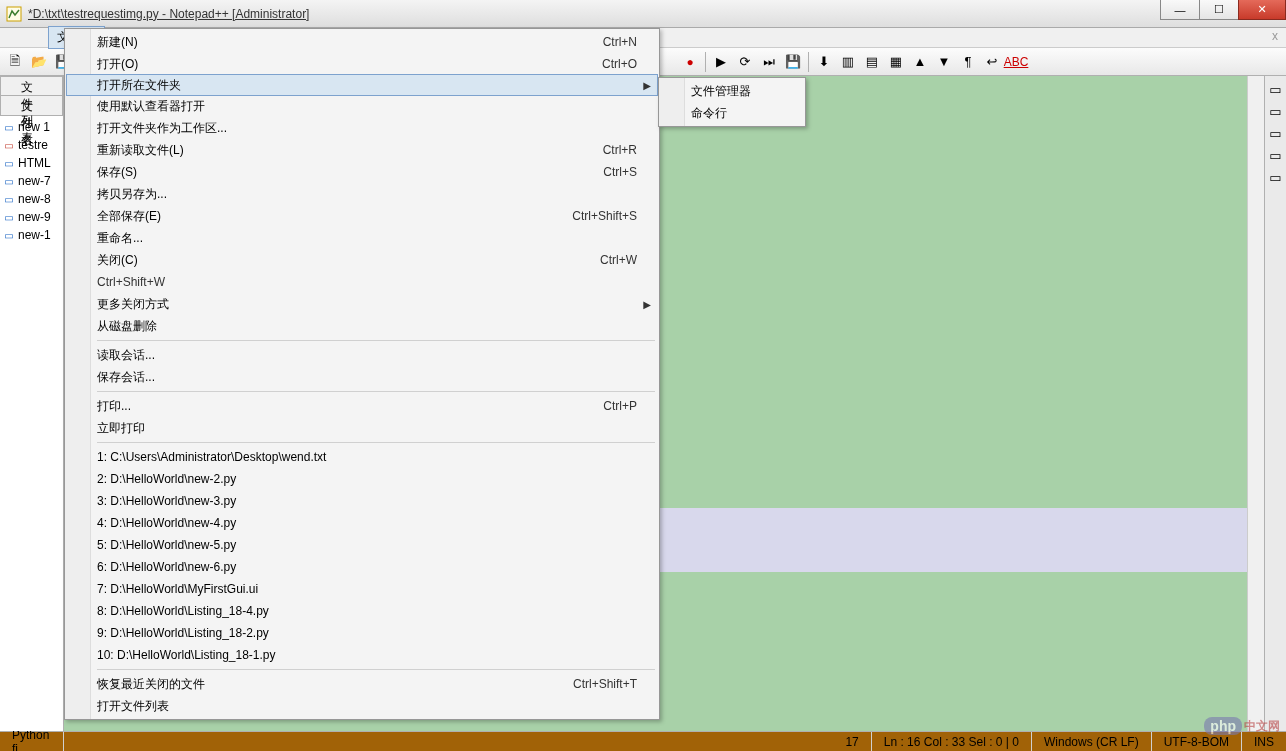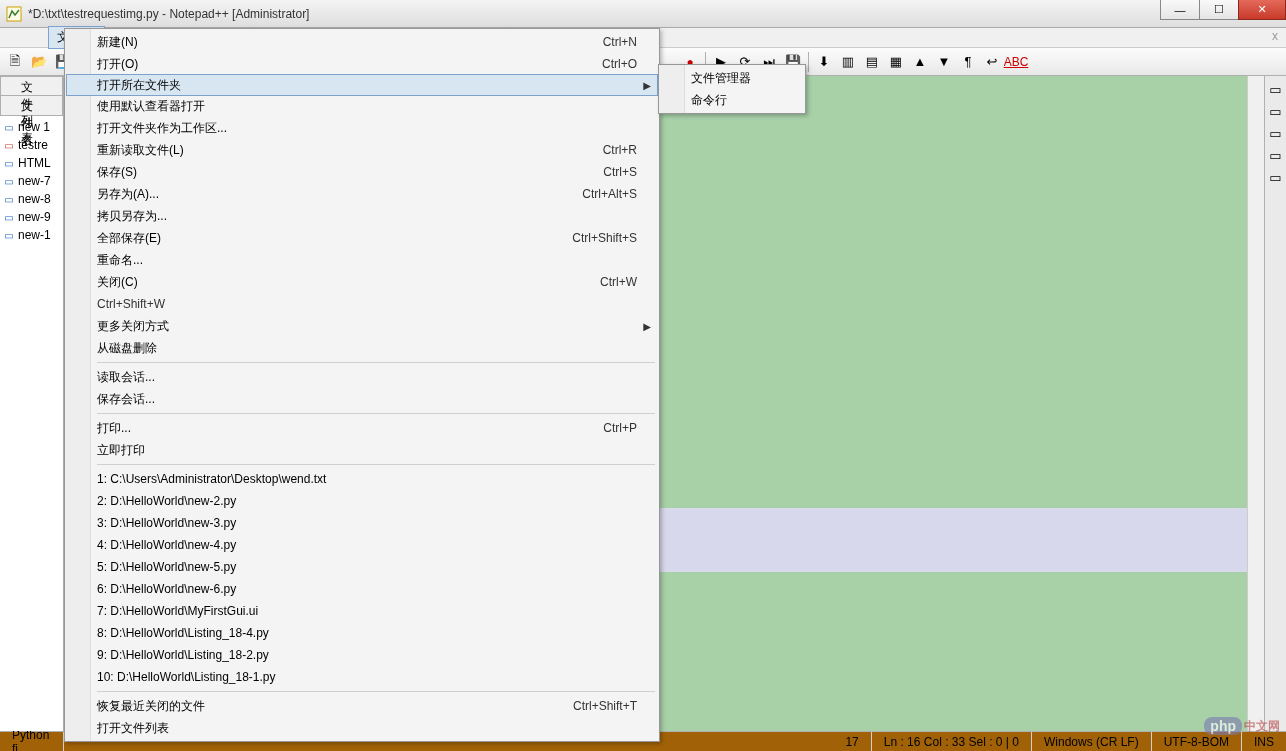--- a/index.html
+++ b/index.html
@@ -2,21 +2,21 @@
 <html><head>
 <meta charset="utf-8">
 <style>
 * { margin: 0; padding: 0; box-sizing: border-box; font-family: "Microsoft YaHei", "Segoe UI", Tahoma, sans-serif; font-size: 12px; }
 body { background: #fff; width: 1286px; height: 751px; overflow: hidden; position: relative; }
 
 
 .titlebar { height: 28px; background: linear-gradient(to bottom, #f4f4f4, #dedede); border-bottom: 1px solid #aaa; display: flex; align-items: center; padding-left: 6px; position: relative; }
 .titlebar .app-icon { width: 16px; height: 16px; margin-right: 6px; display: inline-block; }
 .titlebar .app-icon svg { width: 16px; height: 16px; }
-.titlebar .title-text { color: #333; }
+.titlebar .title-text { color: #333; text-decoration: underline; }
 .win-controls { position: absolute; right: 0; top: 0; display: flex; }
 .win-btn { width: 40px; height: 20px; border: 1px solid #888; border-top: none; margin-left: -1px; display: flex; align-items: center; justify-content: center; background: linear-gradient(to bottom,#f9f9f9,#e5e5e5); font-family: Arial; font-size: 11px; }
 .win-btn.close { background: linear-gradient(to bottom,#e46a5a,#c83a2a); color: #fff; width: 48px; border-color: #8a2a1f; }
 
 
 .menubar { height: 20px; background: #f0f0f0; display: flex; align-items: center; padding-left: 4px; border-bottom: 1px solid #ccc; position: relative; }
 .menu-item { padding: 2px 8px; border: 1px solid transparent; margin-left: 44px; }
 .menu-item.active { background: #d8e6f2; border: 1px solid #7da2ce; }
 .menubar-close { position: absolute; right: 4px; top: 2px; width: 14px; height: 14px; font-size: 12px; color: #999; text-align: center; line-height: 12px; cursor: pointer; }
 
@@ -62,21 +62,21 @@
 .dropdown-inner { padding: 2px; }
 .menu-row { display: flex; align-items: center; height: 22px; padding-left: 30px; position: relative; }
 .menu-row.highlight { background: #d8e6f2; border: 1px solid #7da2ce; height: 22px; margin: -1px; }
 .menu-label { flex: 1; }
 .menu-shortcut { color: #333; padding-right: 20px; }
 .menu-arrow { position: absolute; right: 6px; font-size: 10px; color: #333; }
 .menu-sep { height: 1px; background: #d0d0d0; margin: 3px 2px 3px 30px; }
 .menu-left-gutter { position: absolute; left: 0; top: 0; bottom: 0; width: 26px; background: #eee; border-right: 1px solid #ddd; }
 
 
-.submenu { position: absolute; left: 658px; top: 64px; width: 148px; background: #f4f4f4; border: 1px solid #979797; box-shadow: 2px 2px 4px rgba(0,0,0,0.25); z-index: 101; padding: 2px; }
+.submenu { position: absolute; left: 658px; top: 77px; width: 148px; background: #f4f4f4; border: 1px solid #979797; box-shadow: 2px 2px 4px rgba(0,0,0,0.25); z-index: 101; padding: 2px; }
 .submenu .menu-left-gutter { width: 26px; }
 .submenu .menu-row { padding-left: 30px; }
 
 
 .watermark { position: absolute; right: 6px; bottom: 16px; color: #b74243; opacity: 0.6; font-weight: bold; z-index: 50; display:flex; align-items:center; gap:2px; }
 .watermark .php-badge { background:#7a7ab0; color:#fff; border-radius:8px; padding:1px 6px; font-size:14px; }
 </style>
 </head>
 <body>
 
@@ -221,24 +221,20 @@
       </div>
       <div class="menu-row">
         <span class="menu-label">重新读取文件(L)</span>
         <span class="menu-shortcut">Ctrl+R</span>
       </div>
       <div class="menu-row">
         <span class="menu-label">保存(S)</span>
         <span class="menu-shortcut">Ctrl+S</span>
       </div>
       <div class="menu-row">
-        <span class="menu-label">另存为(A)...</span>
-        <span class="menu-shortcut">Ctrl+Alt+S</span>
-      </div>
-      <div class="menu-row">
         <span class="menu-label">拷贝另存为...</span>
       </div>
       <div class="menu-row">
         <span class="menu-label">全部保存(E)</span>
         <span class="menu-shortcut">Ctrl+Shift+S</span>
       </div>
       <div class="menu-row">
         <span class="menu-label">重命名...</span>
       </div>
       <div class="menu-row">

